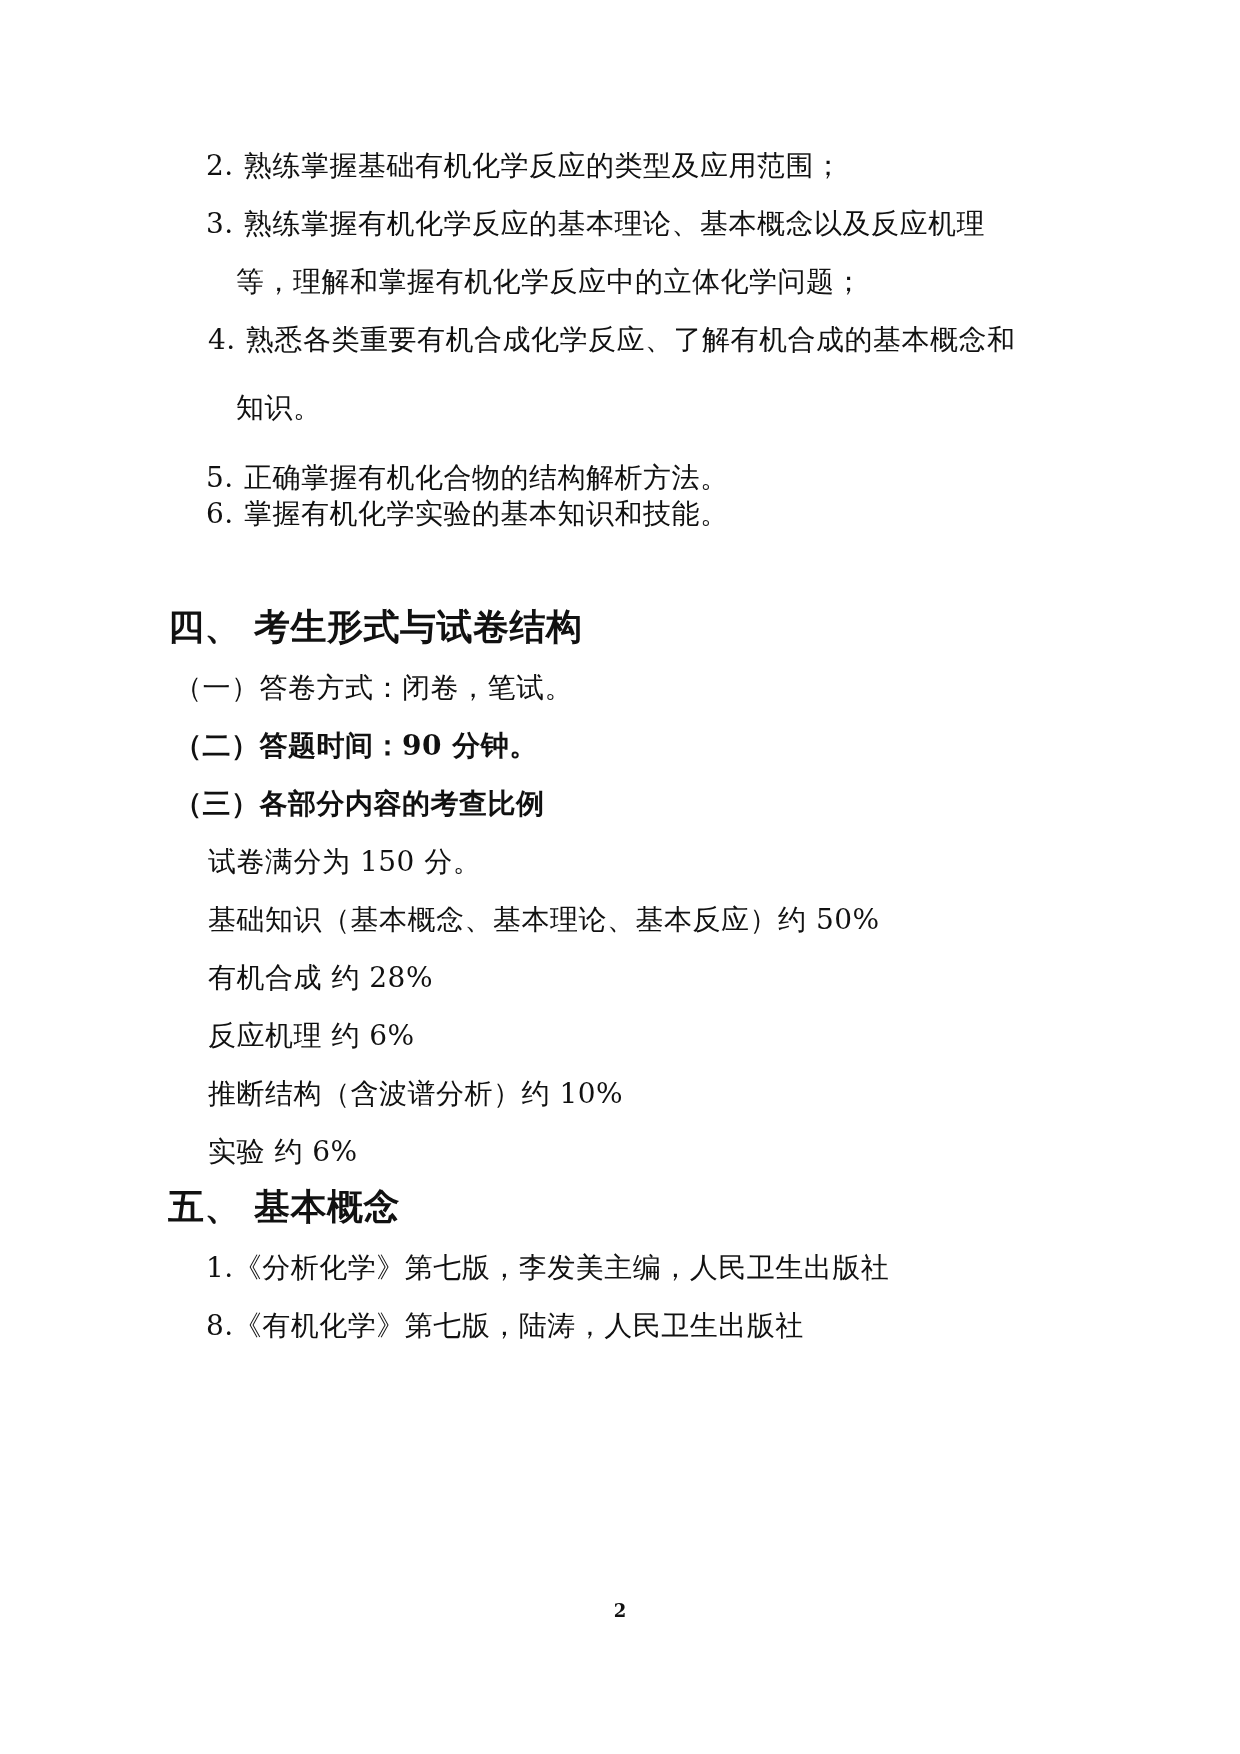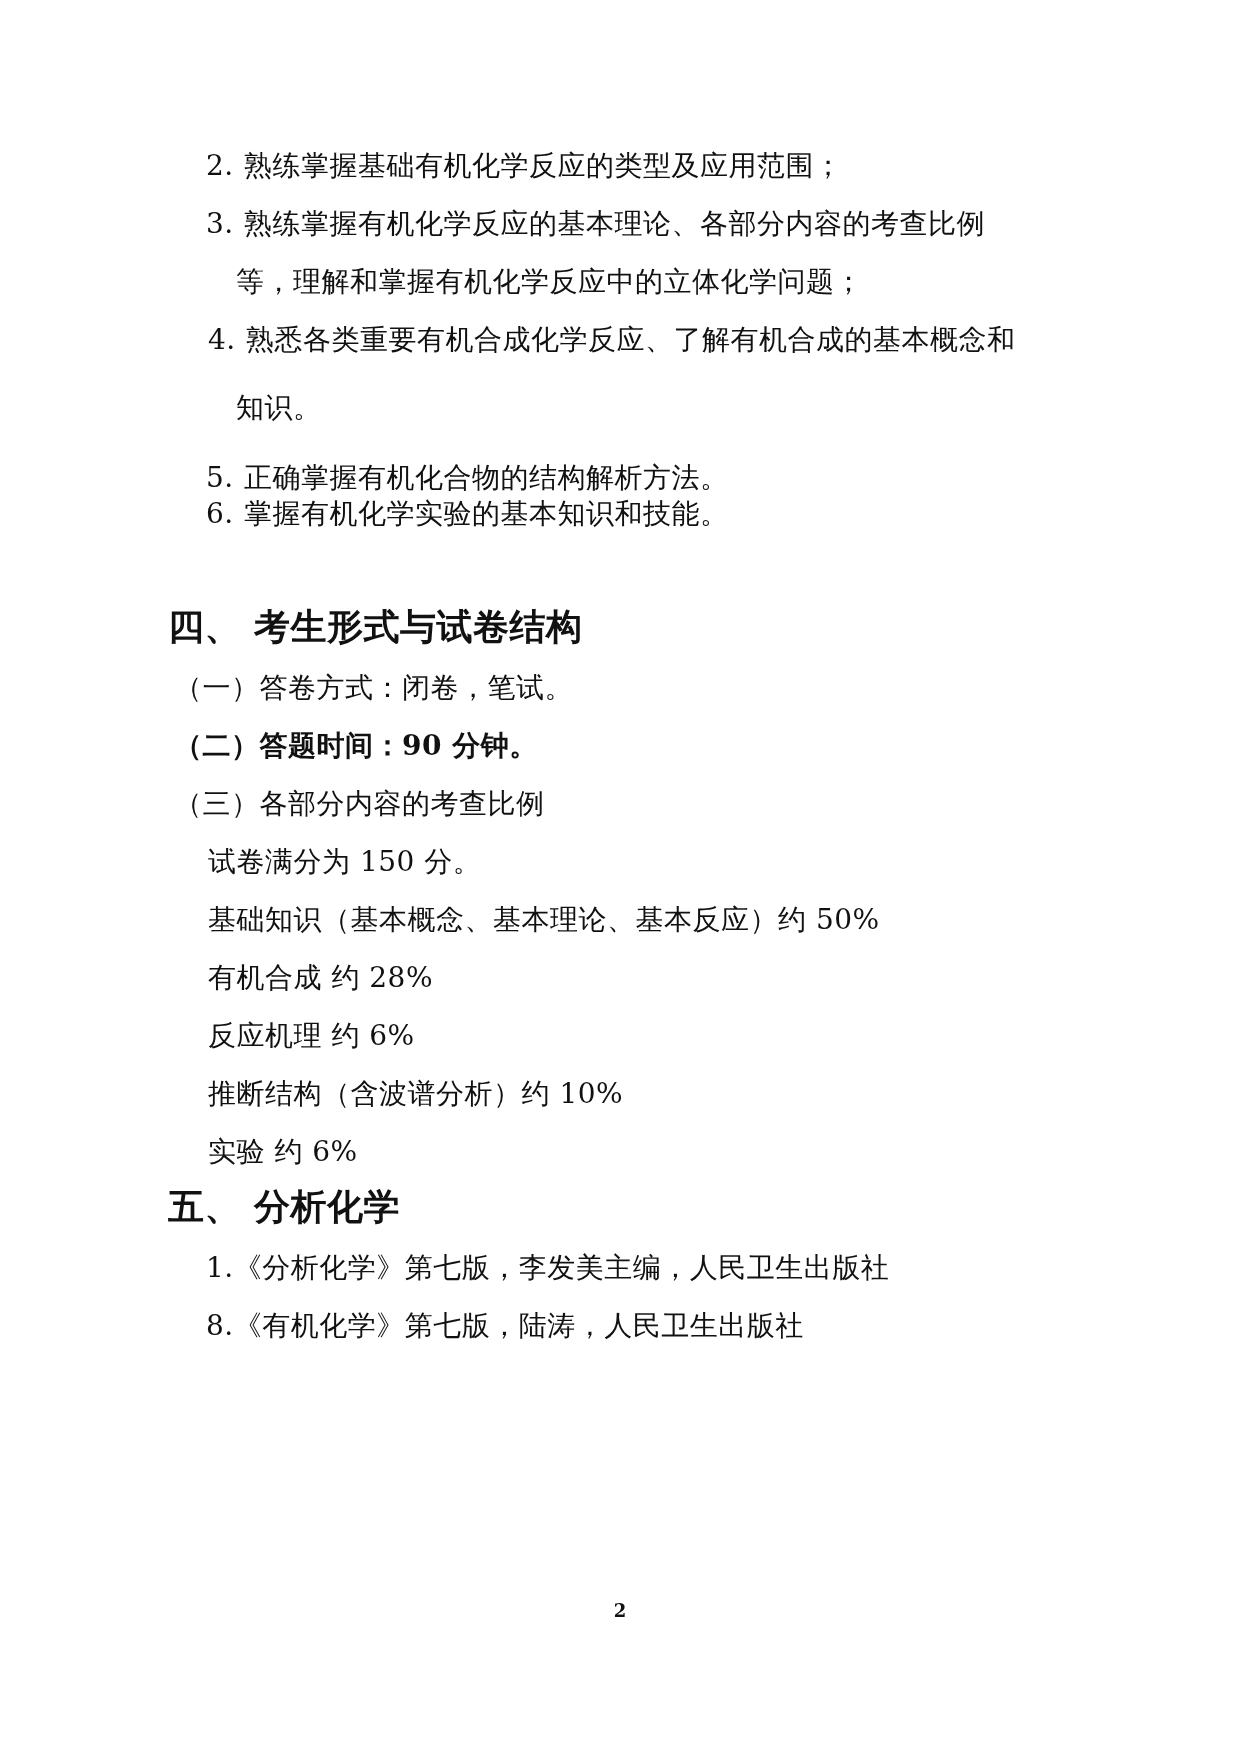--- a/index.html
+++ b/index.html
@@ -24,21 +24,21 @@
   }
 </style>
 </head>
 <body>
 
 <div class="line" style="left:206px; top:148px;">
   <span class="num">2.</span><span>熟练掌握基础有机化学反应的类型及应用范围；</span>
 </div>
 
 <div class="line" style="left:206px; top:206px;">
-  <span class="num">3.</span><span>熟练掌握有机化学反应的基本理论、各部分内容的考查比例</span>
+  <span class="num">3.</span><span>熟练掌握有机化学反应的基本理论、基本概念以及反应机理</span>
 </div>
 <div class="line" style="left:236px; top:264px;">等，理解和掌握有机化学反应中的立体化学问题；</div>
 
 <div class="line" style="left:208px; top:322px;">
   <span class="num">4.</span><span>熟悉各类重要有机合成化学反应、了解有机合成的基本概念和</span>
 </div>
 <div class="line" style="left:236px; top:380px;margin-top:10px;">知识。</div>
 
 <div class="line" style="left:206px; top:438px;margin-top:22px;">
   <span class="num">5.</span><span>正确掌握有机化合物的结构解析方法。</span>
@@ -51,32 +51,32 @@
 <div class="line heading" style="left:168px; top:612px;">
   <span class="h-num">四、</span><span>考生形式与试卷结构</span>
 </div>
 
 <div class="line" style="left:174px; top:670px;">
   <span>（一）</span><span>答卷方式：闭卷，笔试。</span>
 </div>
 <div class="line" style="left:174px; top:728px;font-weight:bold;">
   <span>（二）</span><span>答题时间：90 分钟。</span>
 </div>
-<div class="line" style="left:174px; top:786px;">
+<div class="line" style="left:174px; top:786px;font-weight:bold;">
   <span>（三）</span><span>各部分内容的考查比例</span>
 </div>
 
 <div class="line" style="left:208px; top:844px;">试卷满分为 150 分。</div>
 
 <div class="line" style="left:208px; top:902px;">基础知识（基本概念、基本理论、基本反应）约 50%</div>
 <div class="line" style="left:208px; top:960px;">有机合成  约 28%</div>
 <div class="line" style="left:208px; top:1018px;">反应机理  约 6%</div>
 <div class="line" style="left:208px; top:1076px;">推断结构（含波谱分析）约 10%</div>
 <div class="line" style="left:208px; top:1134px;">实验    约 6%</div>
 
 <div class="line heading" style="left:168px; top:1192px;">
-  <span class="h-num">五、</span><span>分析化学</span>
+  <span class="h-num">五、</span><span>基本概念</span>
 </div>
 
 <div class="line" style="left:206px; top:1250px;">1.《分析化学》第七版，李发美主编，人民卫生出版社</div>
 <div class="line" style="left:206px; top:1308px;">8.《有机化学》第七版，陆涛，人民卫生出版社</div>
 
 <div class="page-number">2</div>
 
 </body></html>

